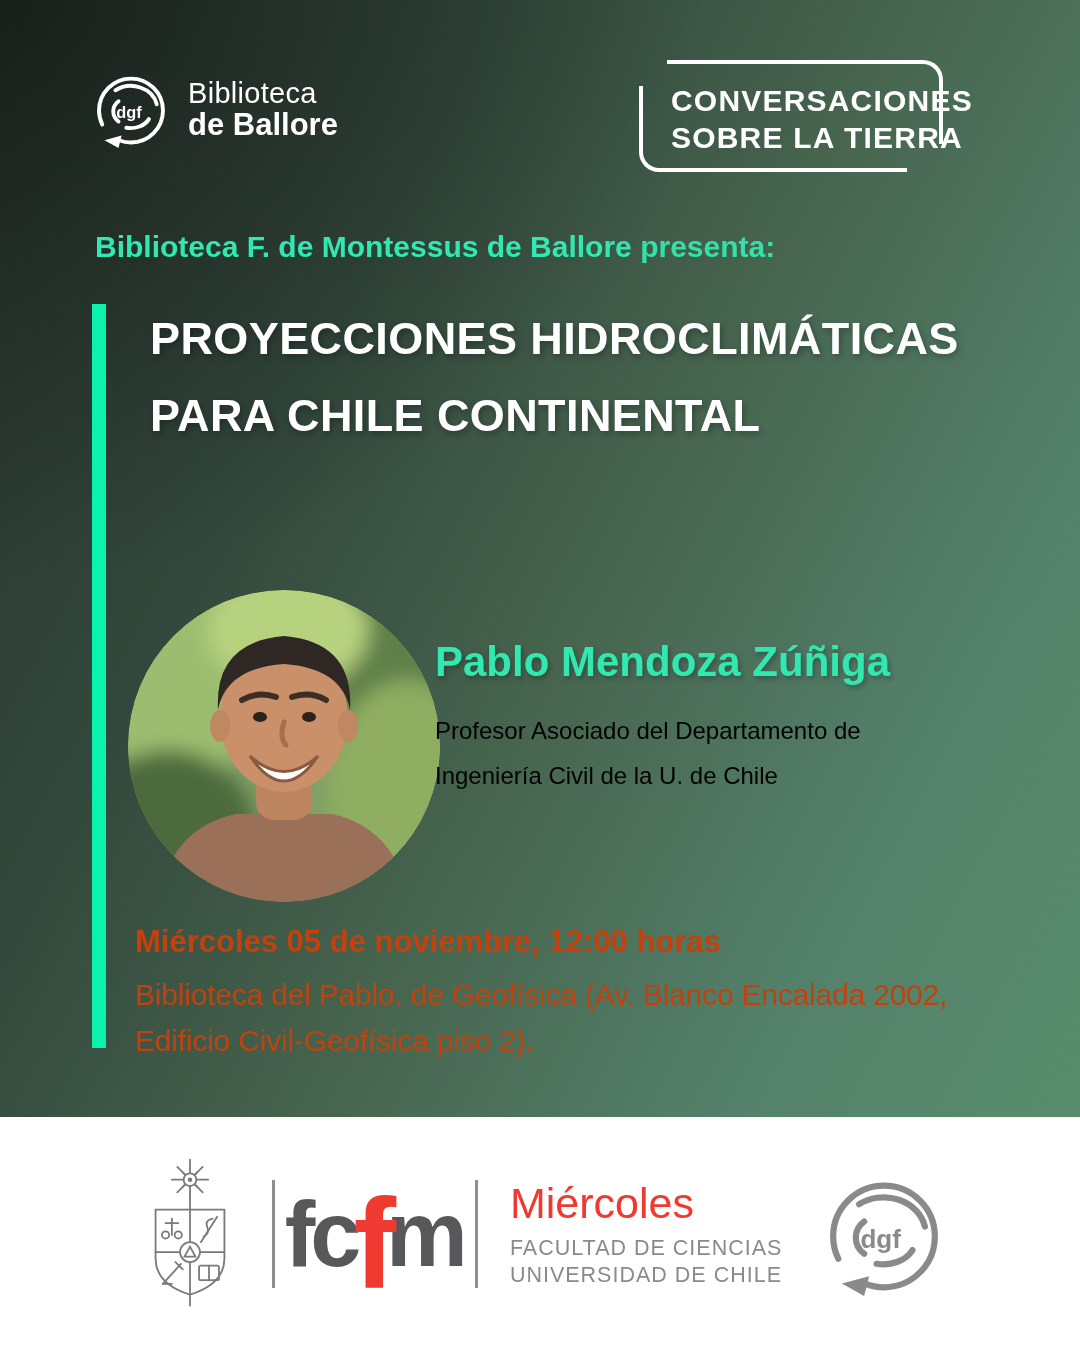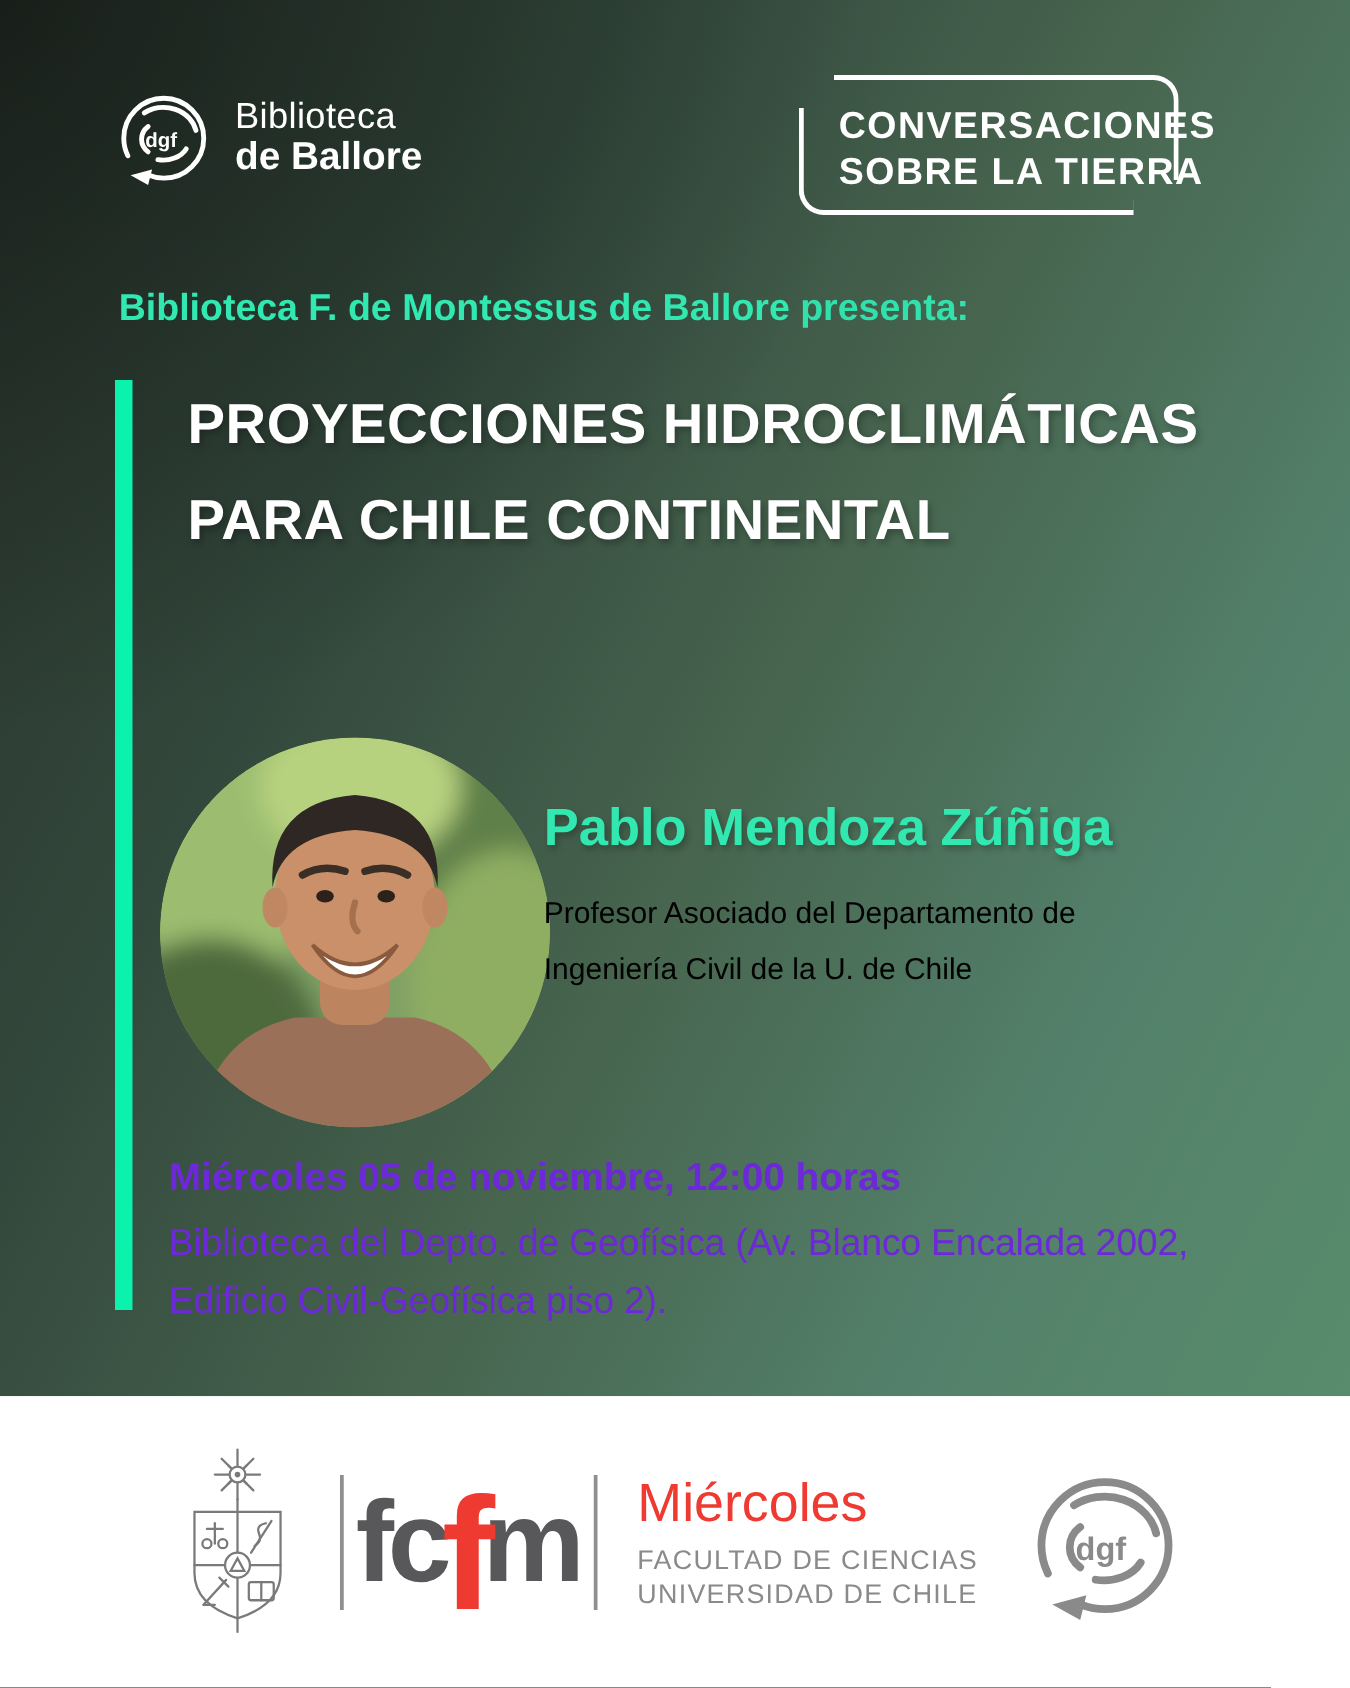--- a/index.html
+++ b/index.html
@@ -43,21 +43,21 @@
     font-size:45px; font-weight:700; line-height:77px; letter-spacing:0.4px;
     text-shadow:2px 3px 6px rgba(0,0,0,0.28); }
 
   
   .speaker-photo { position:absolute; left:128px; top:590px; width:312px; height:312px; border-radius:50%; overflow:hidden; }
   .speaker-info { position:absolute; left:435px; top:638px; width:560px; }
   .speaker-name { font-size:42px; font-weight:700; color:#31e8b1; text-shadow:2px 3px 5px rgba(0,0,0,0.25); }
   .speaker-role { margin-top:22px; font-size:24px; line-height:45px; color:#000000; }
 
   
-  .event { position:absolute; left:135px; top:924px; width:900px; color:#6d28d9; }
+  .event { position:absolute; left:135px; top:924px; width:900px; color:#c2410c; }
   .event-datetime { font-size:31px; font-weight:700; margin-bottom:12px; }
   .event-loc { font-size:30px; line-height:46px; letter-spacing:-0.2px; }
 
   
   .footer { position:absolute; left:0; top:1117px; width:1080px; height:233px; background:#ffffff;
     display:flex; align-items:center; justify-content:center; gap:26px; }
   .shield-logo { width:112px; height:154px; color:#7a7a7a; }
   .fcfm { display:flex; align-items:center; }
   .fcfm-bar { width:3px; height:108px; background:#8f8f8f; }
   .fcfm-letters { display:flex; align-items:center; margin:0 10px; }
@@ -152,21 +152,21 @@
     <div class="speaker-name">Pablo Mendoza Zúñiga</div>
     <div class="speaker-role">
       <div>Profesor Asociado del Departamento de</div>
       <div>Ingeniería Civil de la U. de Chile</div>
     </div>
   </div>
 
   <div class="event">
     <div class="event-datetime">Miércoles 05 de noviembre, 12:00 horas</div>
     <div class="event-loc">
-      <div>Biblioteca del Depto. de Geofísica (Av. Blanco Encalada 2002,</div>
+      <div>Biblioteca del Pablo. de Geofísica (Av. Blanco Encalada 2002,</div>
       <div>Edificio Civil-Geofísica piso 2).</div>
     </div>
   </div>
 
   <div class="footer">
 
     <svg class="shield-logo" viewBox="0 0 120 170">
       <g fill="none" stroke="currentColor" stroke-width="2" stroke-linecap="round">
         <path d="M60 3 V47"></path>
           <path d="M40 25 H80"></path>

